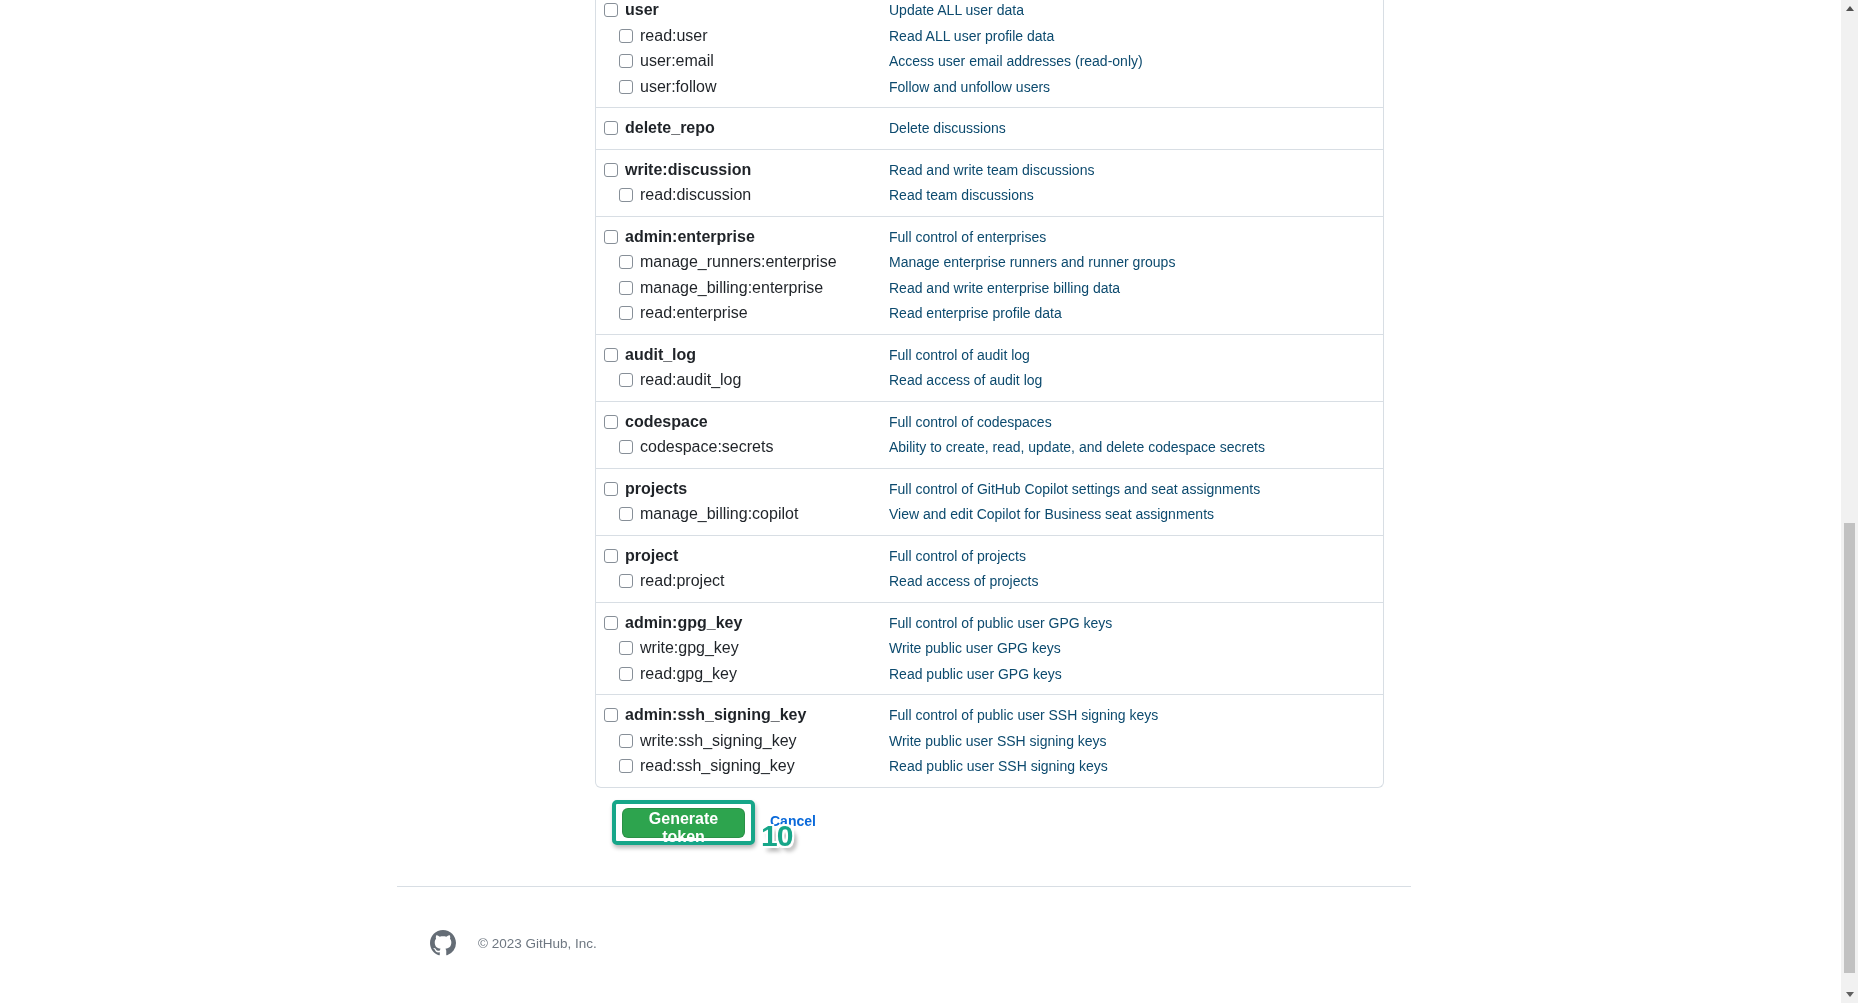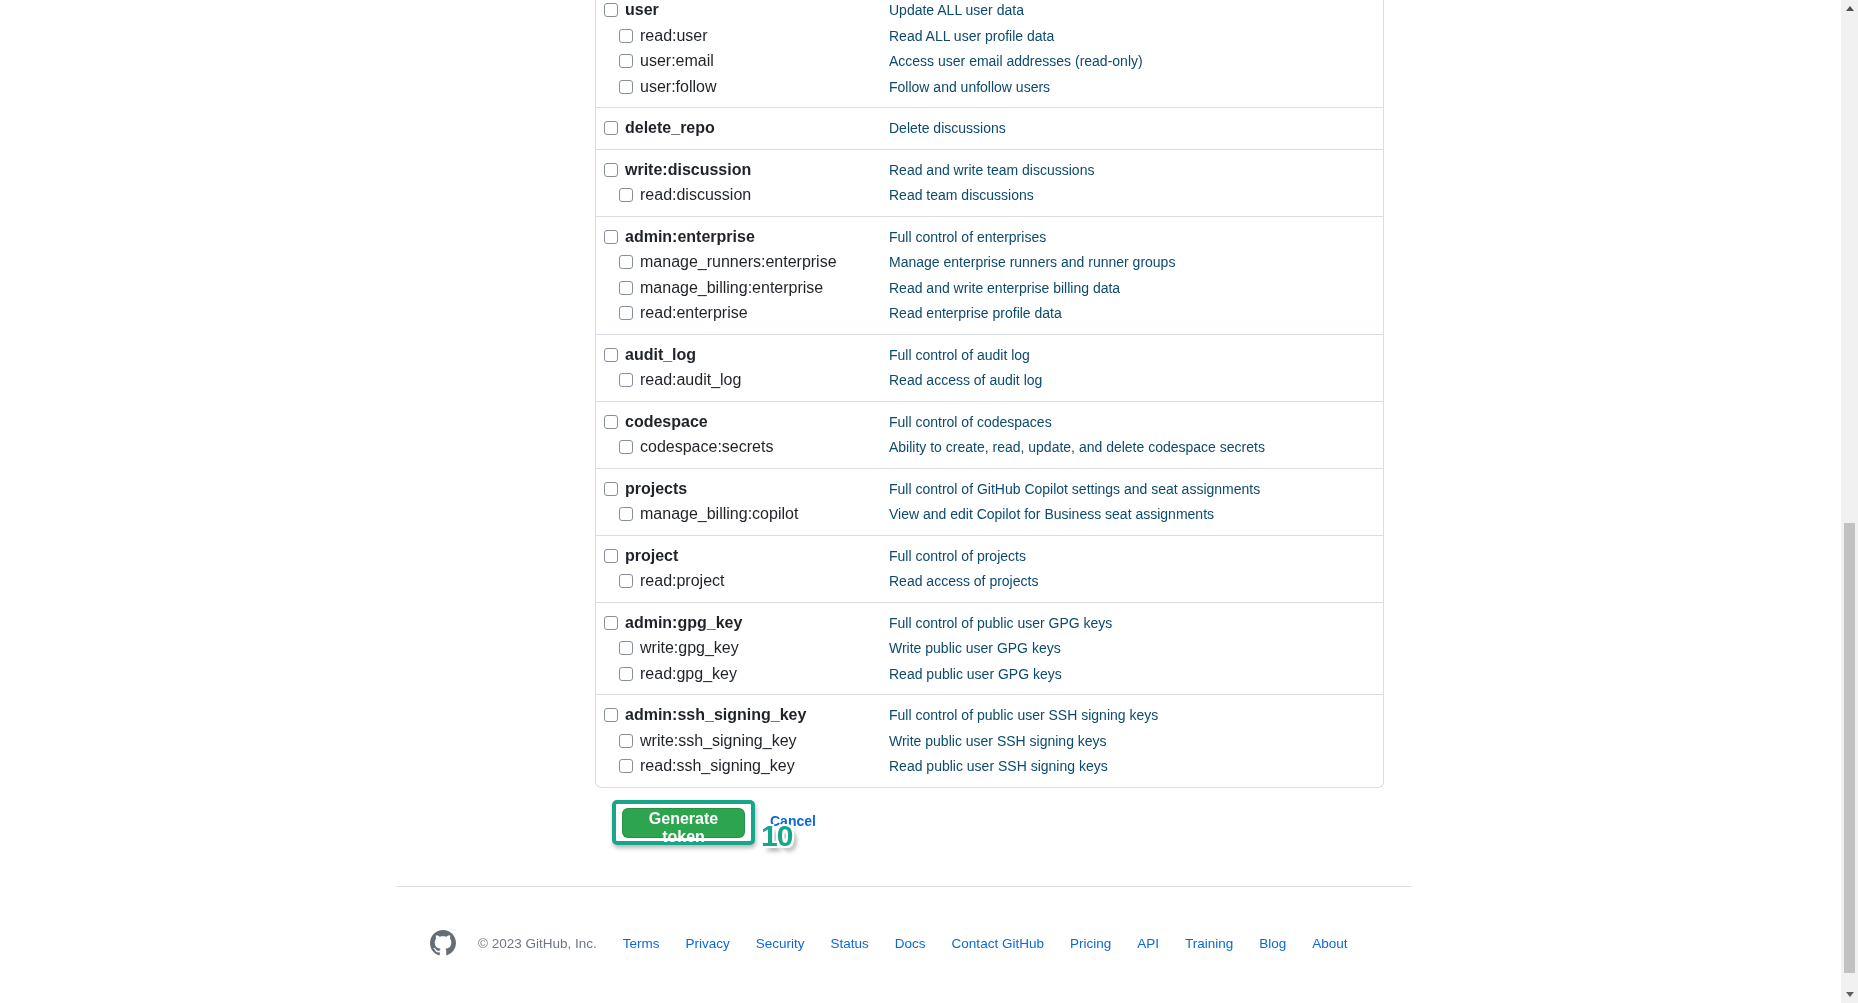--- a/index.html
+++ b/index.html
@@ -231,33 +231,20 @@
 <div class="annotation-badge">10</div>
 
 <div class="footer-sep"></div>
 <div class="site-footer">
   <div class="logo-group">
     <svg class="octicon" viewBox="0 0 16 16" aria-hidden="true">
         <path d="M8 0C3.58 0 0 3.58 0 8c0 3.54 2.29 6.53 5.47 7.59.4.07.55-.17.55-.38 0-.19-.01-.82-.01-1.49-2.01.37-2.53-.49-2.69-.94-.09-.23-.48-.94-.82-1.13-.28-.15-.68-.52-.01-.53.63-.01 1.08.58 1.23.82.72 1.21 1.87.87 2.33.66.07-.52.28-.87.51-1.07-1.78-.2-3.64-.89-3.64-3.95 0-.87.31-1.59.82-2.15-.08-.2-.36-1.02.08-2.12 0 0 .67-.21 2.2.82.64-.18 1.32-.27 2-.27s1.36.09 2 .27c1.53-1.04 2.2-.82 2.2-.82.44 1.1.16 1.92.08 2.12.51.56.82 1.27.82 2.15 0 3.07-1.87 3.75-3.65 3.95.29.25.54.73.54 1.48 0 1.07-.01 1.93-.01 2.2 0 .21.15.46.55.38A8.01 8.01 0 0 0 16 8c0-4.42-3.58-8-8-8z"></path>
       </svg>
     <span class="copyright">© 2023 GitHub, Inc.</span>
   </div>
-  <nav id="footer-links" style="display:flex;gap:26px;">
-      <a href="#">Terms</a>
-      <a href="#">Privacy</a>
-      <a href="#">Security</a>
-      <a href="#">Status</a>
-      <a href="#">Docs</a>
-      <a href="#">Contact GitHub</a>
-      <a href="#">Pricing</a>
-      <a href="#">API</a>
-      <a href="#">Training</a>
-      <a href="#">Blog</a>
-      <a href="#">About</a>
-    </nav>
 </div>
 
 <div class="sb-track">
   <div class="sb-btn sb-up">
       <div class="tri-up"></div>
     </div>
   <div class="sb-thumb"></div>
   <div class="sb-btn sb-down">
       <div class="tri-down"></div>
     </div>

